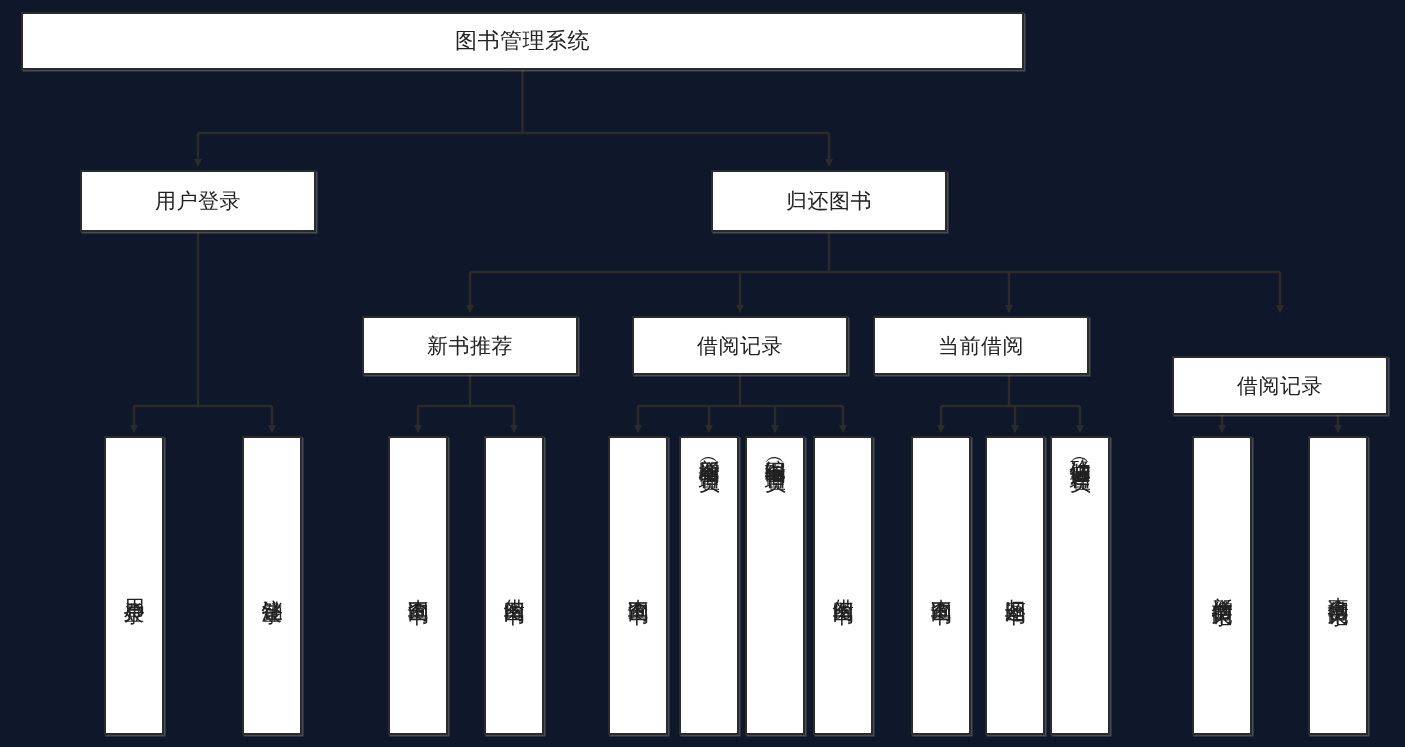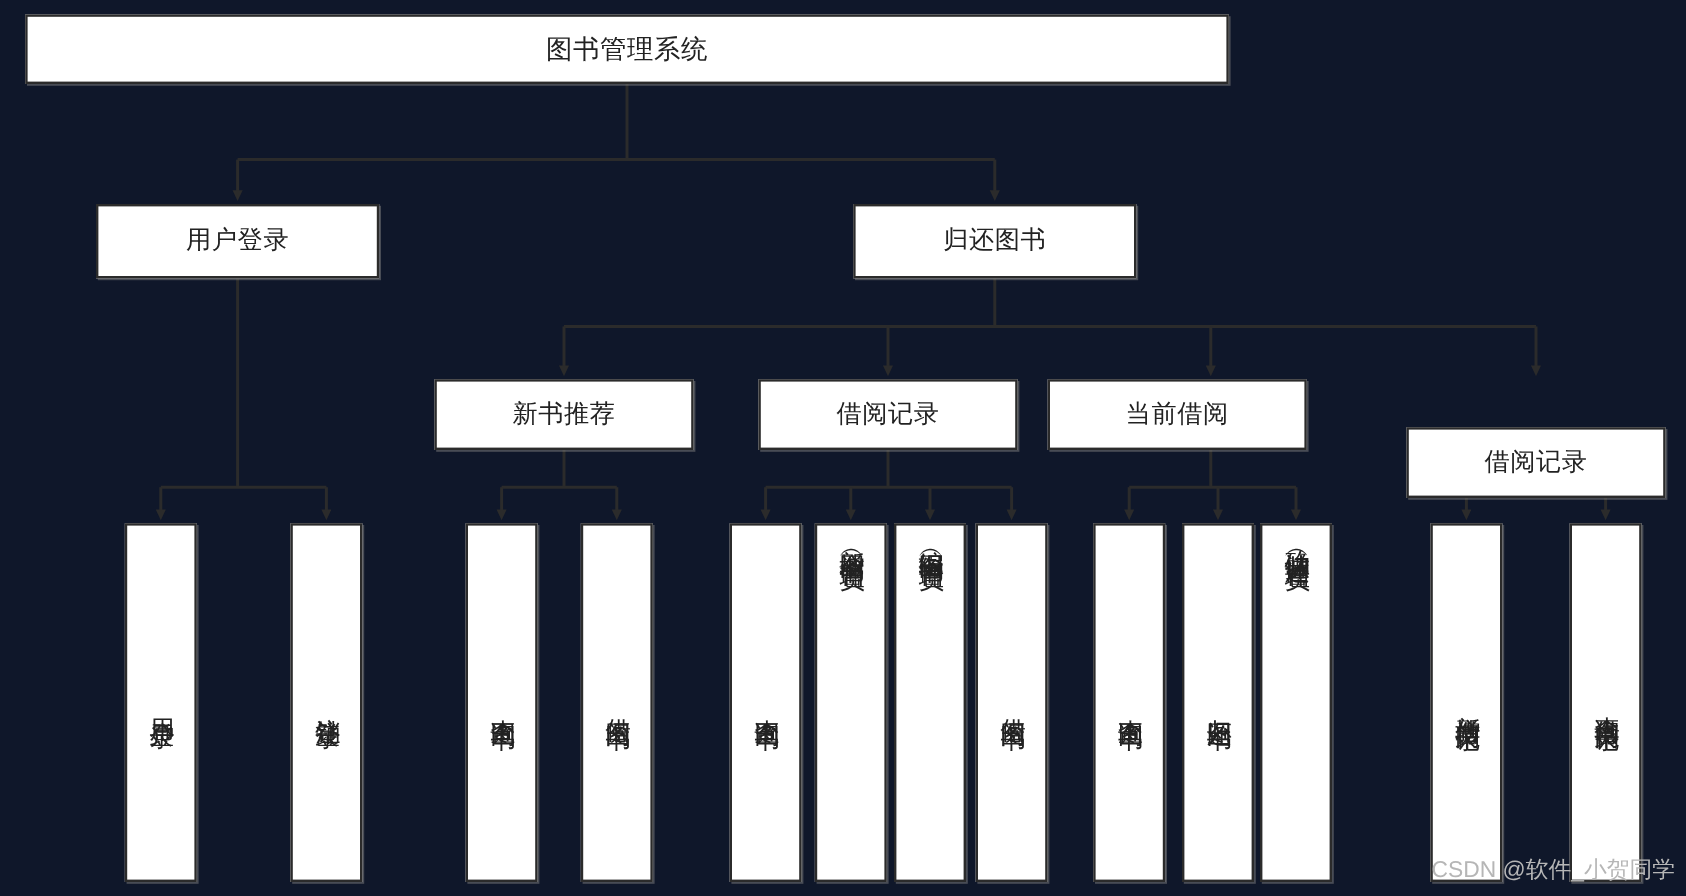--- a/index.html
+++ b/index.html
@@ -182,15 +182,14 @@
         <span class="node-label">确认归还（管理员）</span>
       </div>
       <div class="node vert" style="left: 1192px; top: 436px; width: 60px; height: 299px;">
         <span class="node-label">新增借阅记录</span>
       </div>
       <div class="node vert" style="left: 1308px; top: 436px; width: 60px; height: 299px;">
         <span class="node-label">查询借阅记录</span>
       </div>
     </div>
 
-  <div class="watermark" style="left: 1193px; top: 712px;">CSDN @软件_小贺同学</div>
 
 </div>
 
 </body></html>

